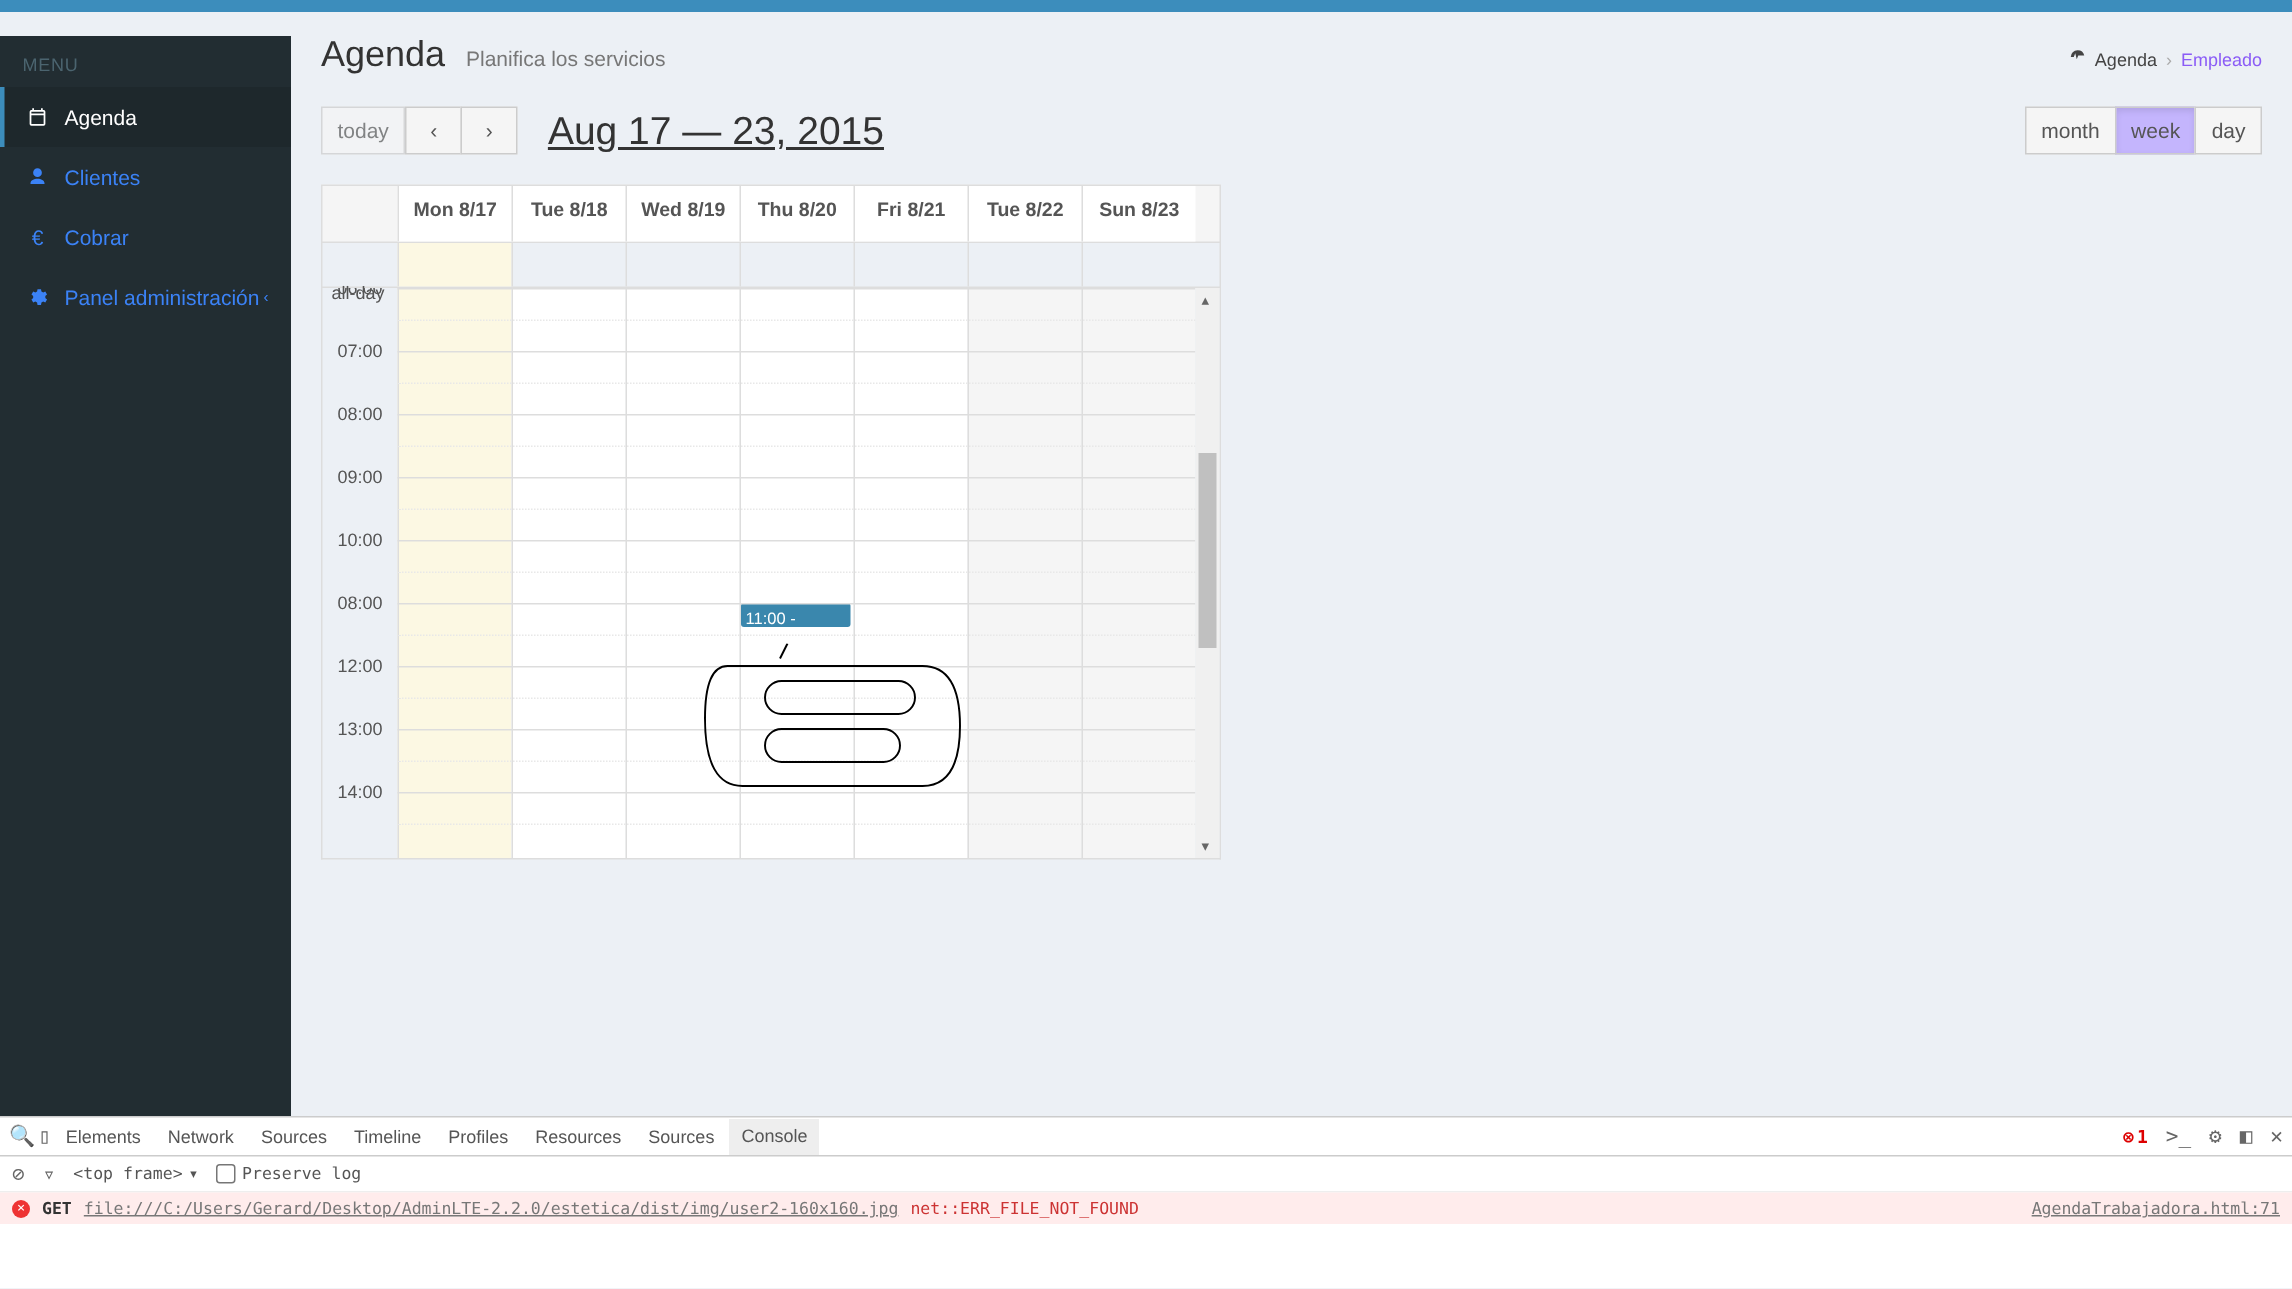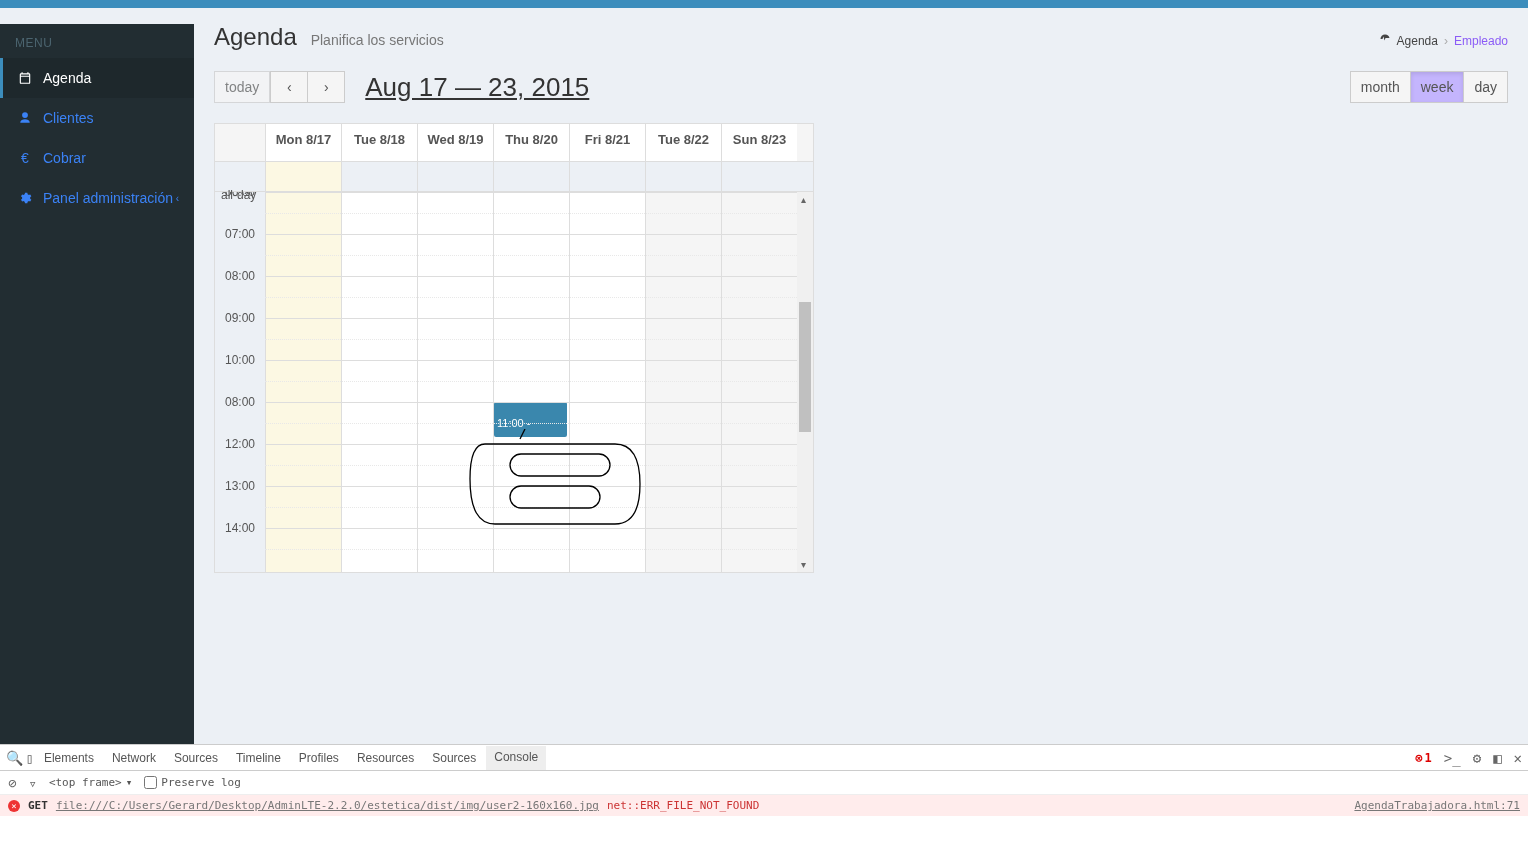--- a/index.html
+++ b/index.html
@@ -53,21 +53,21 @@
 .day-column.today { background: #fcf8e3; }
 .day-column.weekend { background: #f5f5f5; }
 .hline { border-top: 1px solid #ddd; height: 21px; }
 .hline.dotted { border-top: 1px dotted #e8e8e8; }
 .vscroll { width: 16px; flex-shrink: 0; position: relative; background: #f0f0f0; }
 .thumb { position: absolute; top: 110px; bottom: 140px; width: 12px; left: 2px; background: #c0c0c0; }
 .arrow-up, .arrow-down { position: absolute; left: 4px; font-size: 10px; color: #666; }
 .arrow-up { top: 2px; }
 .arrow-down { bottom: 2px; }
 
-.event { position: absolute; background: #3a87ad; color: #fff; font-size: 11px; padding: 15px 3px; border-radius: 2px; top: 210px; left: 0; right: 2px; height: 35px; overflow: hidden; }
+.event { position: absolute; background: #3a87ad; color: #fff; font-size: 11px; padding: 5px 3px; border-radius: 2px; top: 210px; left: 0; right: 2px; height: 16px; overflow: hidden; }
 
 .sketch { position: absolute; top: 237px; left: 200px; width: 190px; height: 105px; }
 
 .devtools { height: 115px; border-top: 1px solid #ccc; background: #fff; font-family: Menlo, Consolas, monospace; font-size: 12px; }
 .dt-tabs { display: flex; align-items: center; border-bottom: 1px solid #ccc; height: 26px; padding: 0 6px; gap: 2px; }
 .dt-tab { padding: 4px 8px; color: #555; cursor: pointer; font-family: "Helvetica Neue", Arial, sans-serif; font-size: 12px; }
 .dt-tab.active { background: #eee; border-bottom: 2px solid transparent; }
 .dt-right { margin-left: auto; display: flex; align-items: center; gap: 12px; }
 .dt-icon { color: #666; cursor: pointer; font-size: 14px; }
 .err-badge { display: inline-flex; align-items: center; gap: 2px; color: #d00; font-weight: bold; }

